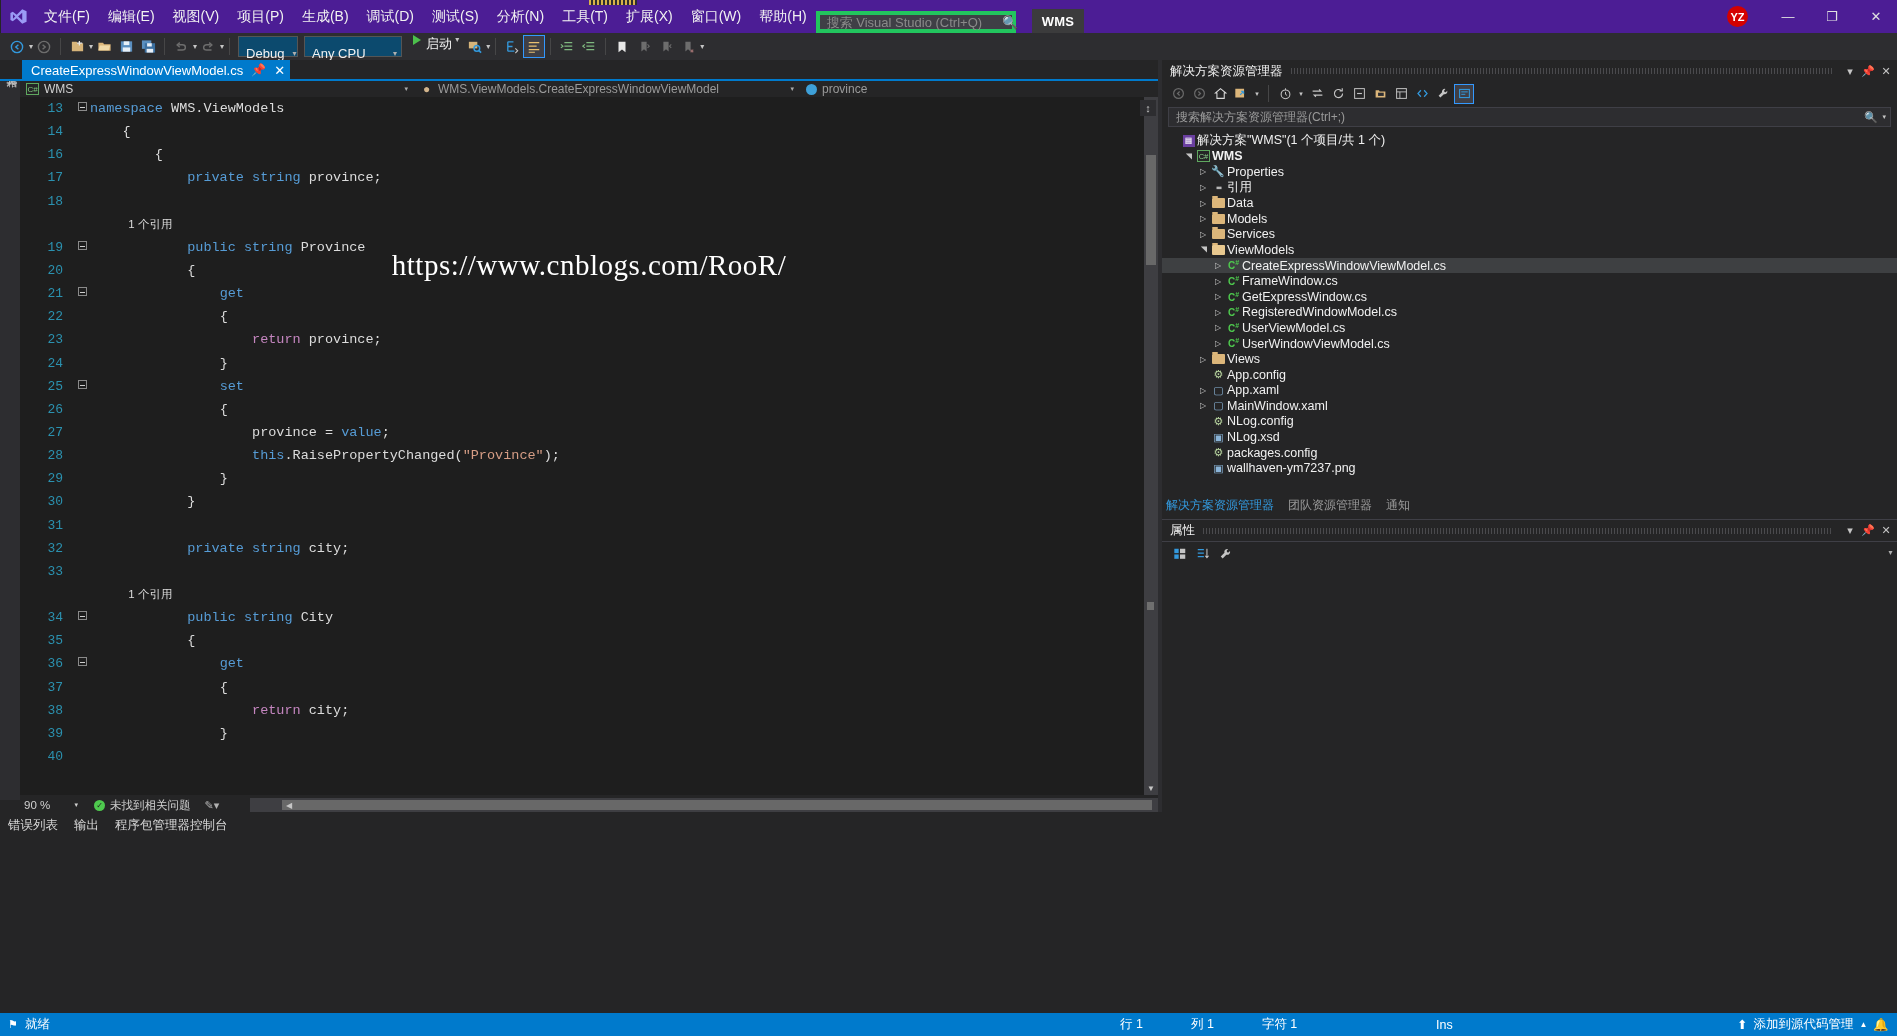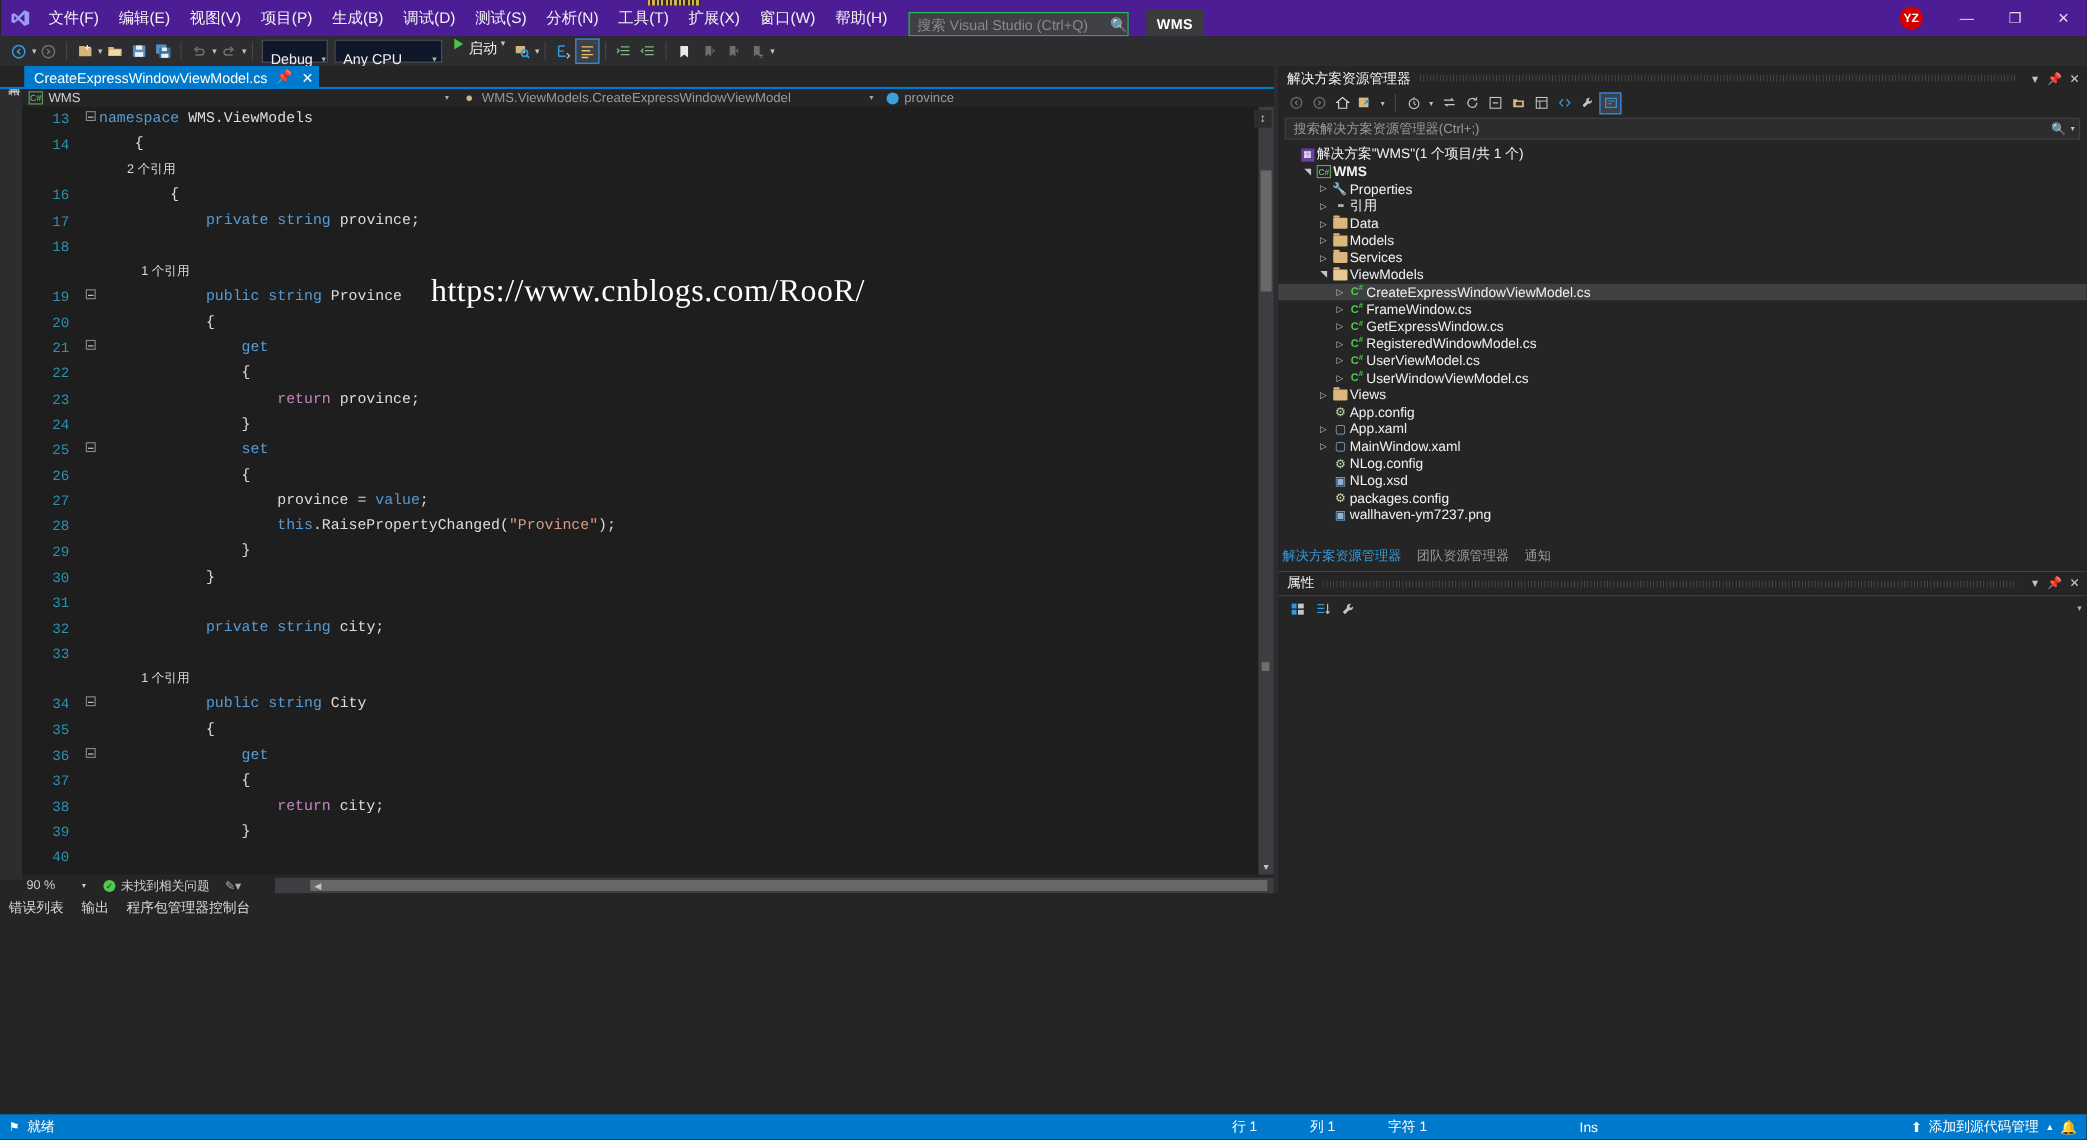--- a/index.html
+++ b/index.html
@@ -21,22 +21,22 @@
   .vs-logo {
     width: 34px; height: 33px; display: flex; align-items: center; justify-content: center;
     color: #9b9bf5;
   }
   .menu-items { display: flex; align-items: center; height: 33px; }
   .menu-item {
     padding: 0 9px; height: 33px; line-height: 33px; font-size: 14px;
     color: #f1f1f1; white-space: nowrap; cursor: default;
   }
   .search-box {
-    margin-left: 10px; width: 200px; height: 22px; background: #3f3f46;
-    border: 1px solid #22c55e; display: flex; align-items: center;
+    margin-left: 0; width: 200px; height: 22px; background: #3f3f46;
+    border: 4px solid #22c55e; display: flex; align-items: center;
     padding: 0 4px 0 7px;
   }
   .search-box input {
     flex: 1; background: transparent; border: none; outline: none;
     color: #a0a0a0; font-size: 13px; font-family: "Liberation Sans", sans-serif;
   }
   .search-box input::placeholder { color: #8a8a8a; }
   .search-mag { color: #c5c5c5; font-size: 13px; }
 
   .proj-badge {
@@ -67,21 +67,21 @@
     background: #2d2d30; display: flex; align-items: center; padding-left: 6px;
   }
   .tb-btn {
     height: 23px; min-width: 22px; display: flex; align-items: center;
     justify-content: center; color: #c5c5c5; font-size: 13px; padding: 0 2px;
   }
   .tb-btn.dim { color: #6d6d6d; }
   .tb-sep { width: 1px; height: 17px; background: #464647; margin: 0 5px; }
   .tb-caret { font-size: 8px; color: #c5c5c5; margin-left: 1px; }
   .combo {
-    height: 21px; background: #0f172a; border: 1px solid #555; display: flex;
+    height: 21px; background: #0c4a6e; border: 1px solid #555; display: flex;
     align-items: center; padding: 13px 4px 0 7px; font-size: 13px; color: #f1f1f1;
     margin: 0 3px;
   }
   .combo .cv { flex: 1; white-space: nowrap; }
   .combo .cc { font-size: 8px; color: #b0b0b0; margin-left: 8px; }
   .run-btn {
     display: flex; height: 23px; padding: 0 4px;
     font-size: 13px; color: #f1f1f1; margin-left: 4px;
   }
   .run-tri {
@@ -581,21 +581,20 @@
     <div class="nav-seg nav-seg3">
       <span class="ico-fld-blue"></span>
       <span style="color:#9a9a9a">province</span>
     </div>
   </div>
 
   <div class="editor">
     <div class="code-area" id="code-area">
         <div class="cline"><span class="lnum">13</span><span class="glyph"><span class="cbox"></span></span><span class="ctext"><span class="k">namespace</span> <span class="id">WMS.ViewModels</span></span></div>
         <div class="cline"><span class="lnum">14</span><span class="glyph"></span><span class="ctext">    <span class="id">{</span></span></div>
-        <div class="codelens"><span class="lnum"></span><span class="glyph"></span><span class="ctext">        2 个引用</span></div>
         <div class="cline"><span class="lnum">16</span><span class="glyph"></span><span class="ctext">        <span class="id">{</span></span></div>
         <div class="cline"><span class="lnum">17</span><span class="glyph"></span><span class="ctext">            <span class="k">private</span> <span class="k">string</span> <span class="id">province;</span></span></div>
         <div class="cline"><span class="lnum">18</span><span class="glyph"></span><span class="ctext">            </span></div>
         <div class="codelens"><span class="lnum"></span><span class="glyph"></span><span class="ctext">            1 个引用</span></div>
         <div class="cline"><span class="lnum">19</span><span class="glyph"><span class="cbox"></span></span><span class="ctext">            <span class="k">public</span> <span class="k">string</span> <span class="id">Province</span></span></div>
         <div class="cline"><span class="lnum">20</span><span class="glyph"></span><span class="ctext">            <span class="id">{</span></span></div>
         <div class="cline"><span class="lnum">21</span><span class="glyph"><span class="cbox"></span></span><span class="ctext">                <span class="k">get</span></span></div>
         <div class="cline"><span class="lnum">22</span><span class="glyph"></span><span class="ctext">                <span class="id">{</span></span></div>
         <div class="cline"><span class="lnum">23</span><span class="glyph"></span><span class="ctext">                    <span class="ctrl">return</span> <span class="id">province;</span></span></div>
         <div class="cline"><span class="lnum">24</span><span class="glyph"></span><span class="ctext">                <span class="id">}</span></span></div>

